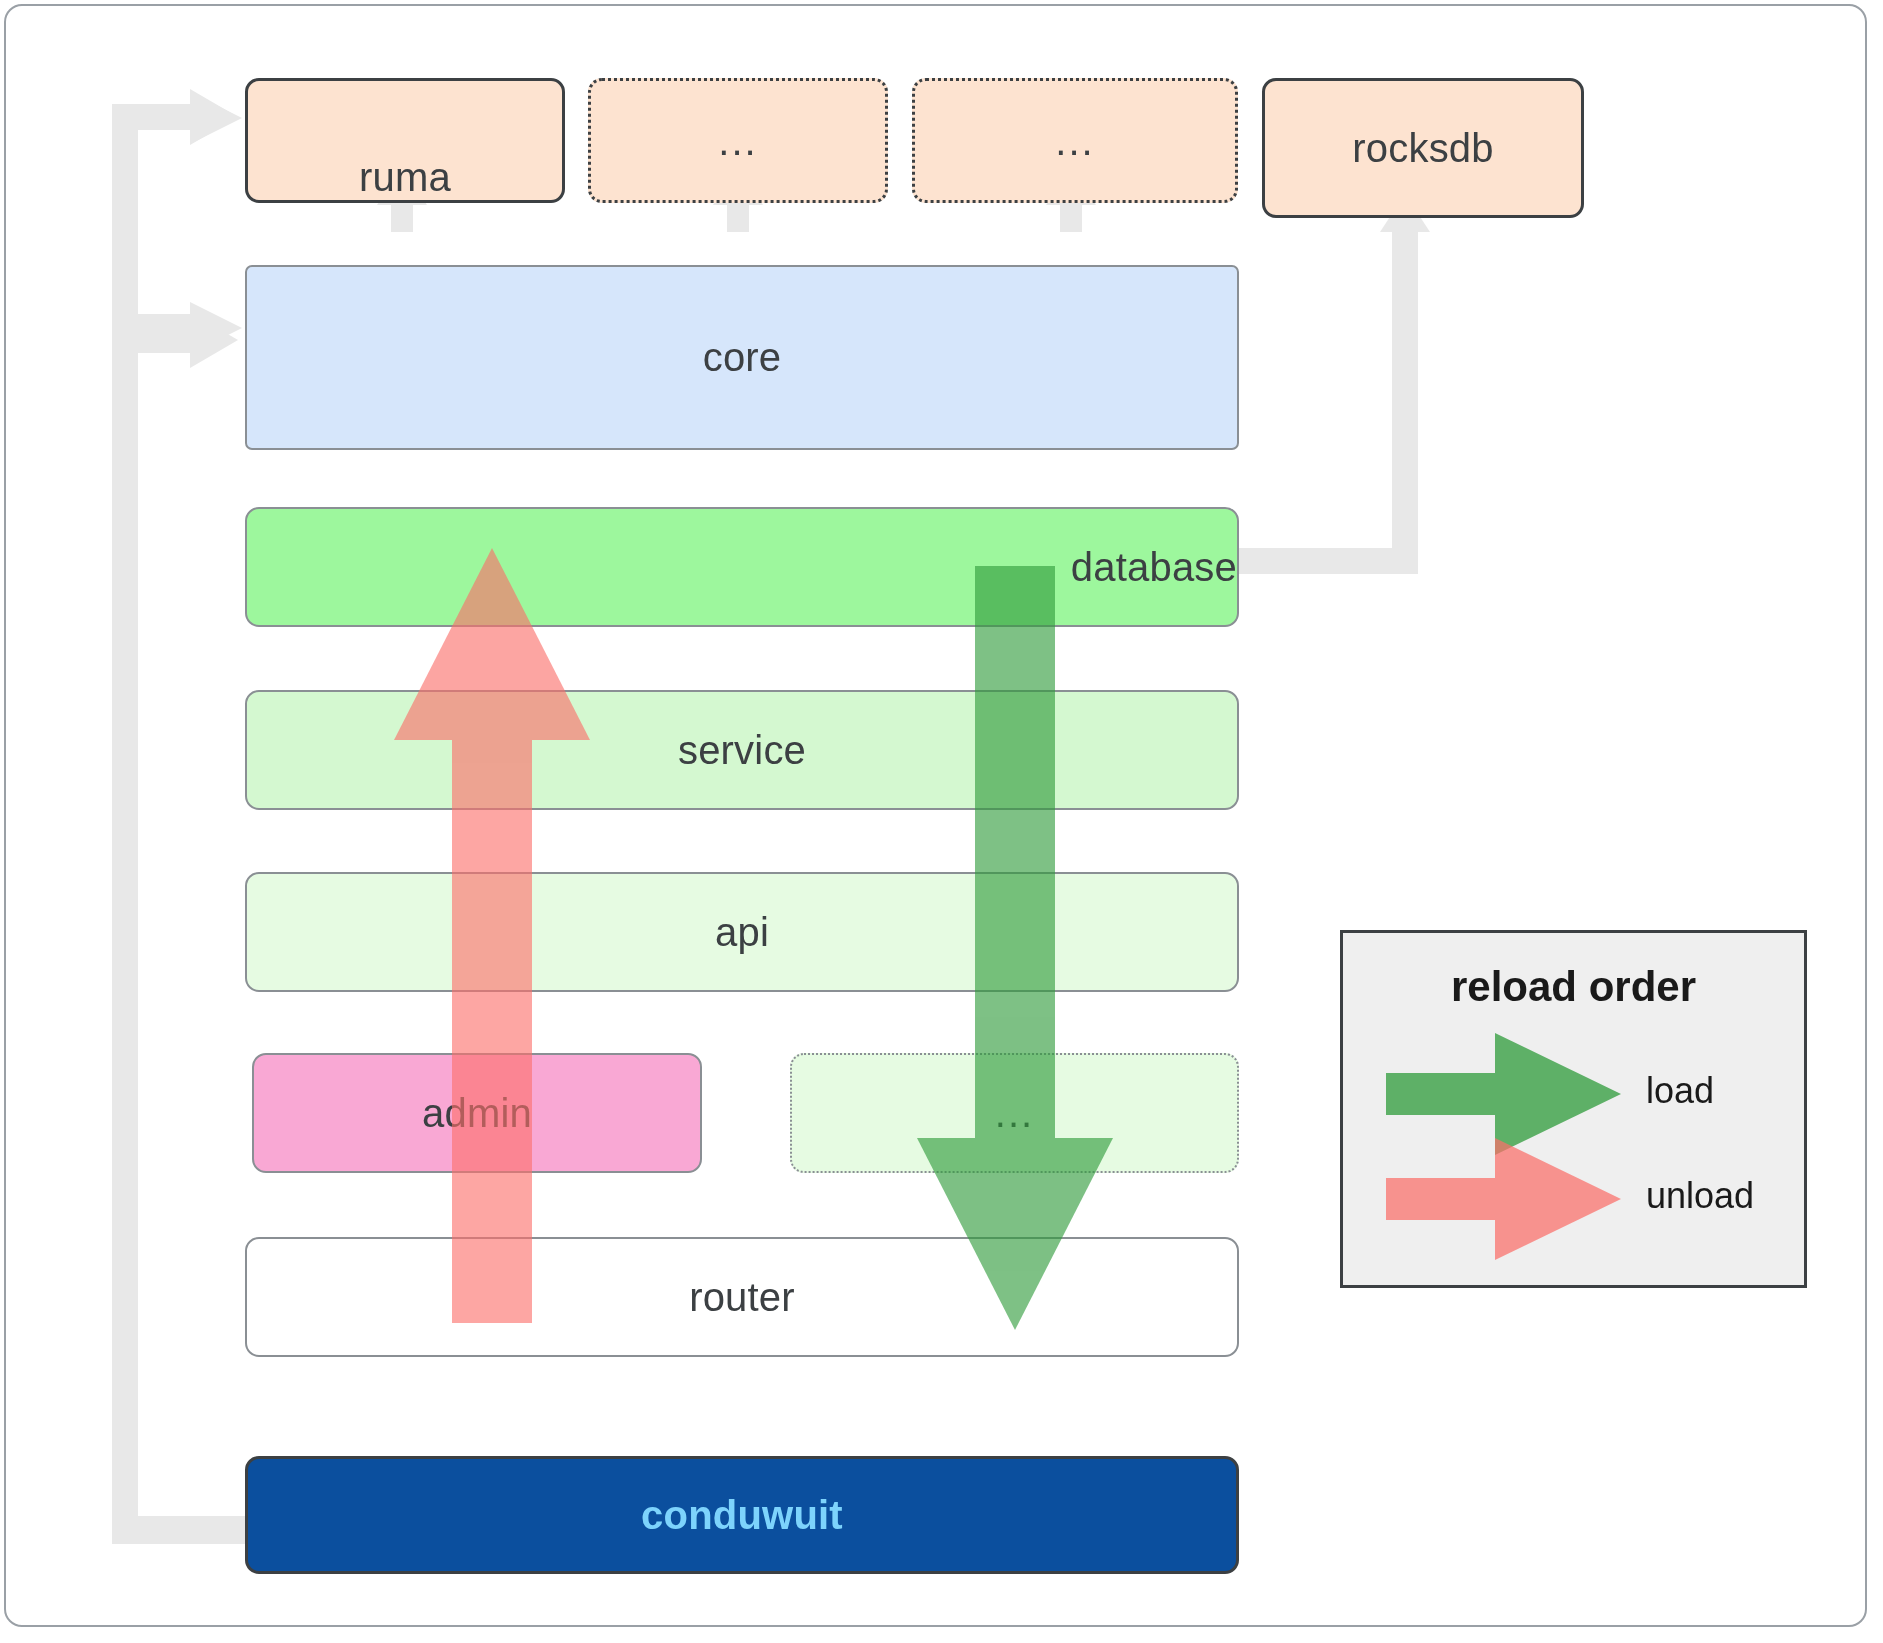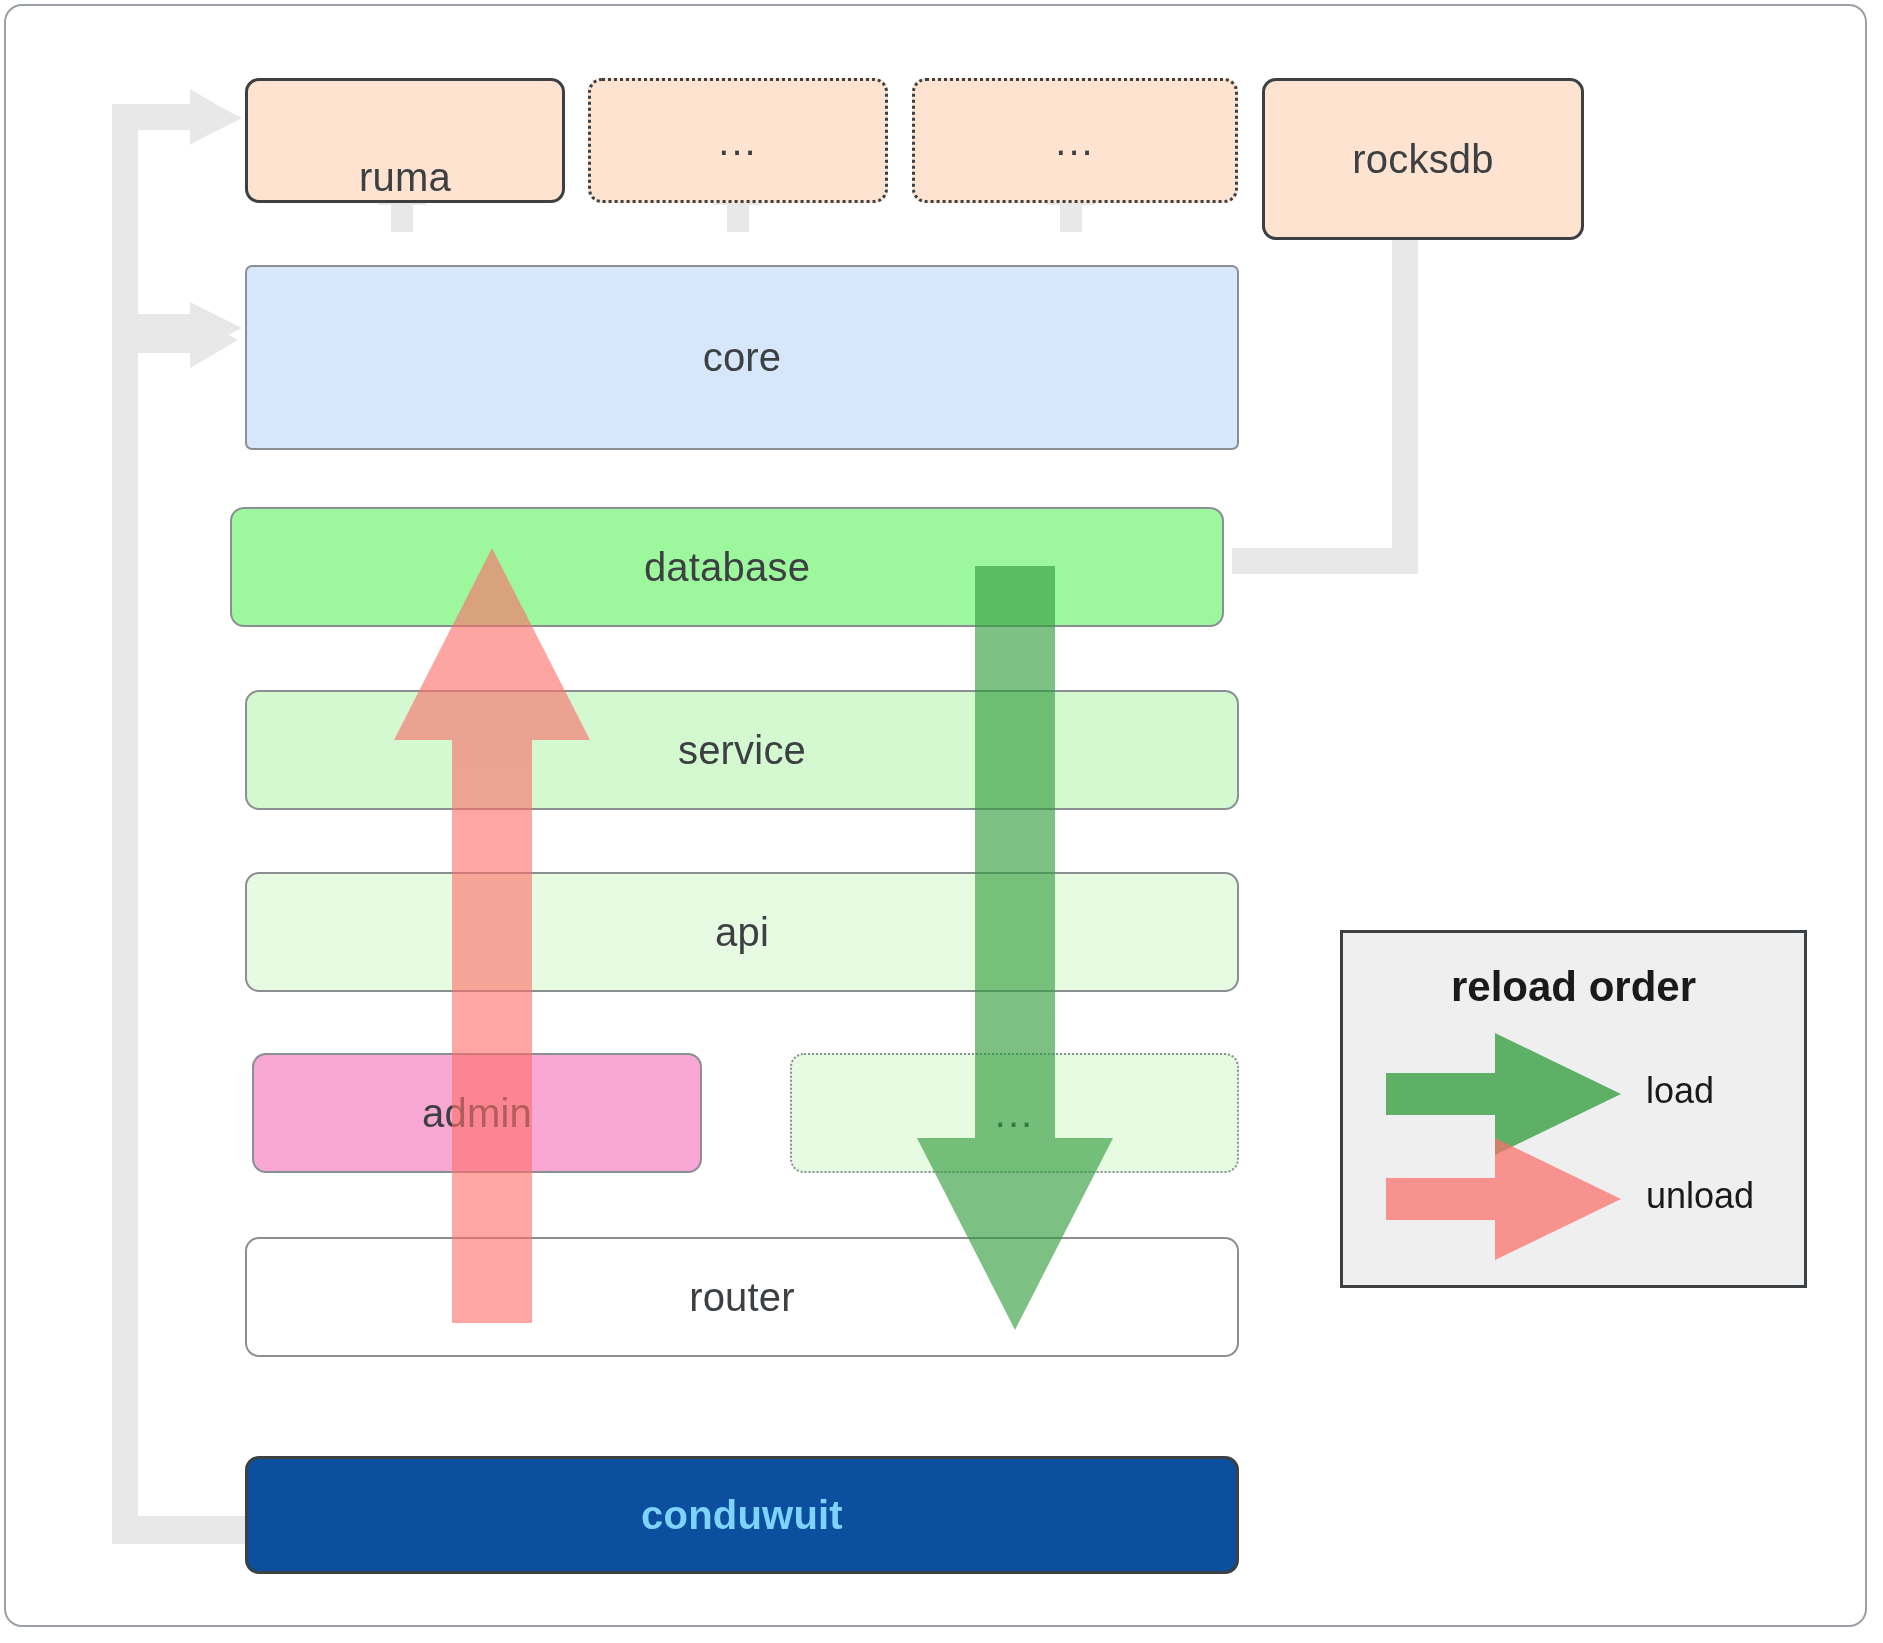--- a/index.html
+++ b/index.html
@@ -114,29 +114,29 @@
   </div>
 
   <div class="node dotted-dark" style="left:588px; top:78px; width:300px; height:125px; background:#fde3d0;">
     <span class="ellipsis">...</span>
   </div>
 
   <div class="node dotted-dark" style="left:912px; top:78px; width:326px; height:125px; background:#fde3d0;">
     <span class="ellipsis">...</span>
   </div>
 
-  <div class="node solid-dark" style="left:1262px; top:78px; width:322px; height:162px; background:#fde3d0;">
+  <div class="node solid-dark" style="left:1262px; top:78px; width:322px; height:140px; background:#fde3d0;">
     <span>rocksdb</span>
   </div>
 
   <div class="node solid-gray" style="left:245px; top:265px; width:994px; height:185px; background:#d6e6fb;border-radius:7px;">
     <span>core</span>
   </div>
 
-  <div class="node solid-gray" style="left:230px; top:507px; width:994px; height:120px; background:#9df79d;">
+  <div class="node solid-gray" style="left:245px; top:507px; width:994px; height:120px; background:#9df79d;justify-content:flex-end;">
     <span>database</span>
   </div>
 
   <div class="node solid-gray" style="left:245px; top:690px; width:994px; height:120px; background:#d4f8d0;">
     <span>service</span>
   </div>
 
   <div class="node solid-gray" style="left:245px; top:872px; width:994px; height:120px; background:#e6fbe2;">
     <span>api</span>
   </div>

